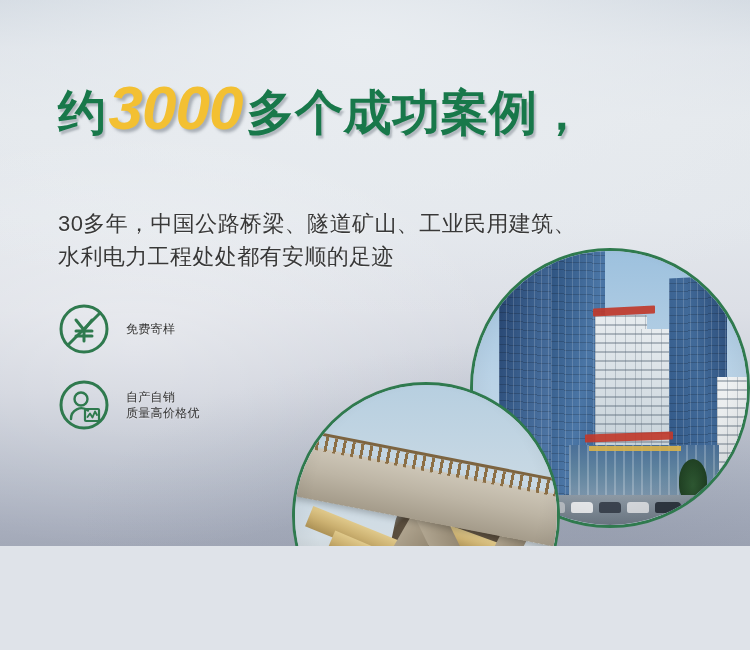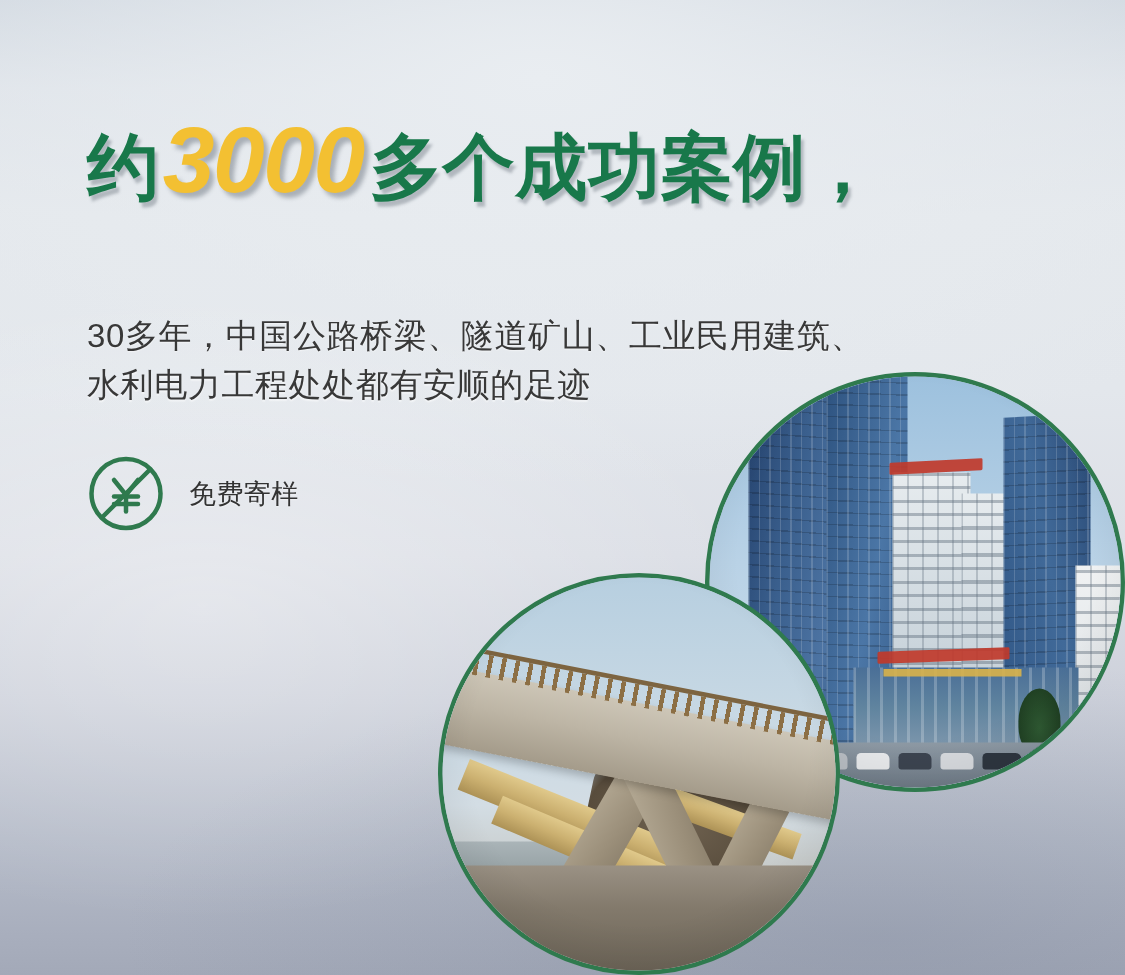--- a/index.html
+++ b/index.html
@@ -13,21 +13,21 @@
   body {
     font-family: "Liberation Sans", "DejaVu Sans", sans-serif;
     position: relative;
     background: #dfe3e9;
   }
 
   #banner {
     position: absolute;
     inset: 0;
     width: 750px;
-    height: 650px;
+    height: 546px;
     overflow: hidden;
   }
 
   
   .bg-base {
     position: absolute;
     inset: 0;
     background:
       radial-gradient(ellipse 820px 380px at 48% 8%, #e9edf1 0%, rgba(233,237,241,0) 72%),
       linear-gradient(180deg,
@@ -111,21 +111,21 @@
     height: 62px;
   }
   .feature-icon {
     flex: 0 0 auto;
     width: 52px;
     height: 52px;
     display: block;
   }
   .feature-text {
     color: #333333;
-    font-size: 18px;
+    font-size: 12px;
     line-height: 1.34;
     letter-spacing: .3px;
     text-shadow: 0 1px 1px rgba(255,255,255,.5);
   }
   .feature-text .l2 { display: block; }
 
   
   .photo {
     position: absolute;
     border-radius: 50%;
@@ -386,16 +386,29 @@
         <path d="M18 28 L34 28" fill="none" stroke="#2f7a4e" stroke-width="3" stroke-linecap="round"></path>
         <path d="M18 33 L34 33" fill="none" stroke="#2f7a4e" stroke-width="3" stroke-linecap="round"></path>
         <path d="M10 42 L42 10" fill="none" stroke="#2f7a4e" stroke-width="3" stroke-linecap="round"></path>
       </svg>
       <div class="feature-text">
         <span>免费寄样</span>
       </div>
     </div>
 
 
+    <div class="feature">
+      <svg class="feature-icon" viewBox="0 0 52 52">
+        <circle cx="26" cy="26" r="23" fill="none" stroke="#2f7a4e" stroke-width="3"></circle>
+        <circle cx="23" cy="20" r="6.5" fill="none" stroke="#2f7a4e" stroke-width="2.4"></circle>
+        <path d="M13 40 a10.5 10.5 0 0 1 17 -8.5" fill="none" stroke="#2f7a4e" stroke-width="2.4" stroke-linecap="round"></path>
+        <rect x="27" y="30" width="14" height="12" rx="1" fill="none" stroke="#2f7a4e" stroke-width="2.2"></rect>
+        <path d="M29.5 38 L32 34.5 L34.5 38.5 L37 32.5 L39 36" fill="none" stroke="#2f7a4e" stroke-width="1.9" stroke-linecap="round" stroke-linejoin="round"></path>
+      </svg>
+      <div class="feature-text">
+        <span class="l2">自产自销</span>
+        <span class="l2">质量高价格优</span>
+      </div>
+    </div>
 
 
   </div>
 </div>
 
 </body></html>

